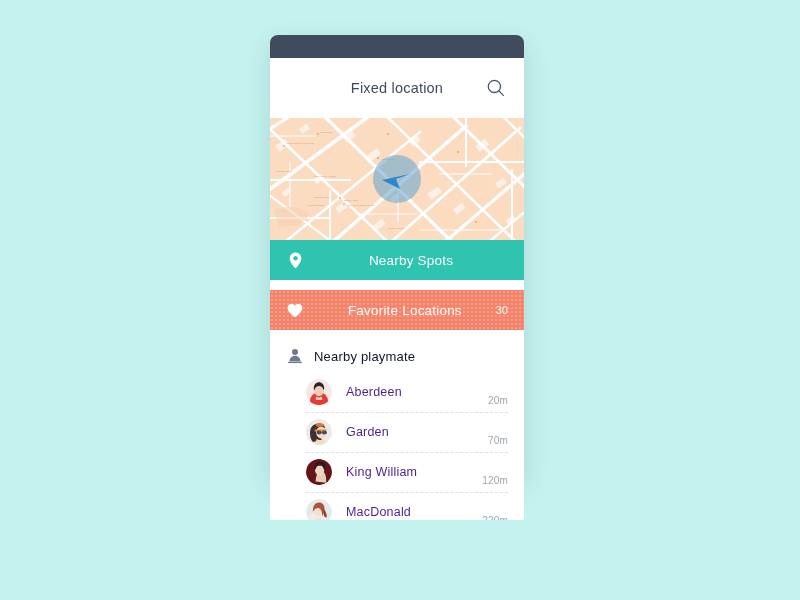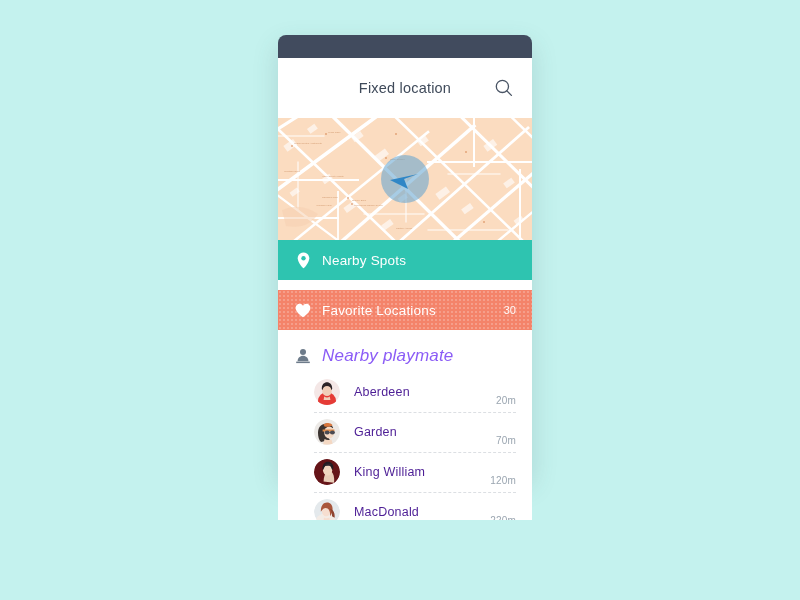--- a/index.html
+++ b/index.html
@@ -16,21 +16,21 @@
 
   .stage {
     position: relative;
     width: 800px;
     height: 600px;
   }
 
   
   .phone {
     position: absolute;
-    left: 278px;
+    left: 270px;
     top: 35px;
     width: 254px;
     height: 441px;
     background: #414b5e;
     border-radius: 8px;
     box-shadow: 0 10px 26px rgba(60,90,95,0.18);
   }
   .screen {
     position: absolute;
     left: 0;
@@ -95,21 +95,21 @@
     position: absolute;
     left: 50%;
     top: 50%;
     transform: translate(-50%, -50%);
     width: 34px;
     height: 30px;
   }
   .gps-arrow svg { display: block; }
 
   
-  .rows { background: #ffffff; }
+  .rows { background: #ffffff; text-align: center; }
   .action-row {
     position: relative;
     height: 40px;
     display: flex;
     align-items: center;
     padding: 0 16px;
     box-sizing: border-box;
   }
   .row-spots { background: #2ec4b0; }
   .row-fav {
@@ -154,24 +154,23 @@
   .playmate-head-icon {
     width: 18px;
     height: 18px;
     margin-right: 10px;
     display: flex;
     align-items: center;
     justify-content: center;
   }
   .playmate-head-icon svg { display: block; }
   .playmate-head-label {
-    font-size: 17px;
-    color: #8b5cf6;
+    font-size: 13px;
+    color: #0f172a;
     letter-spacing: .2px;
-    font-style: italic;
   }
 
   .plist {
     padding: 0 16px 0 16px;
   }
   .pitem {
     position: relative;
     display: flex;
     align-items: center;
     height: 40px;

